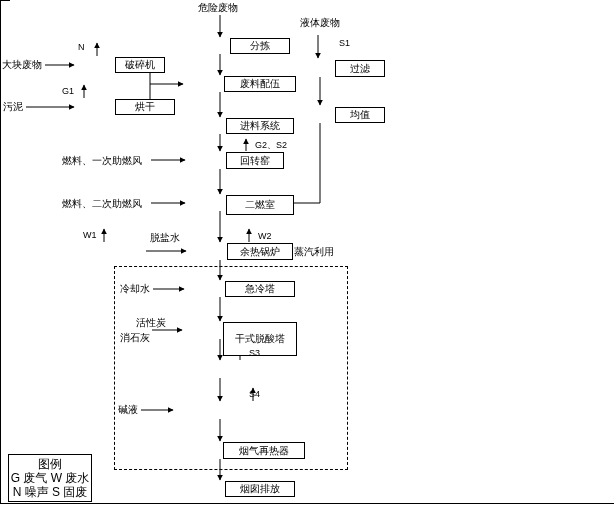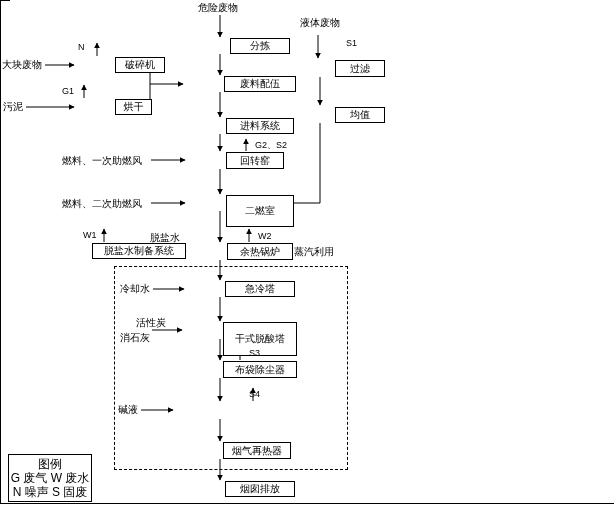--- a/index.html
+++ b/index.html
@@ -91,51 +91,49 @@
       <line x1="249" y1="242" x2="249" y2="229" marker-end="url(#ah)"></line>
       <line x1="240" y1="360" x2="240" y2="347" marker-end="url(#ah)"></line>
       <line x1="253" y1="401" x2="253" y2="388" marker-end="url(#ah)"></line>
     </g>
   </svg>
 
   <div class="box" style="left:190px;top:38px;width:60px;height:16px">分拣</div>
   <div class="box" style="left:184px;top:76px;width:72px;height:16px">废料配伍</div>
   <div class="box" style="left:186px;top:118px;width:68px;height:16px">进料系统</div>
   <div class="box" style="left:186px;top:152px;width:58px;height:17px">回转窑</div>
-  <div class="box" style="left:186px;top:195px;width:68px;height:32px">二燃室</div>
+  <div class="box" style="left:186px;top:195px;width:68px;height:20px">二燃室</div>
   <div class="box" style="left:187px;top:243px;width:66px;height:17px">余热锅炉</div>
   <div class="box" style="left:185px;top:281px;width:70px;height:16px">急冷塔</div>
   <div class="box" style="left:183px;top:322px;width:74px;height:34px">干式脱酸塔</div>
-  <div class="box" style="left:183px;top:361px;width:74px;height:17px">布袋除尘器</div>
-  <div class="box" style="left:183px;top:442px;width:68px;height:17px">烟气再热器</div>
+  <div class="box" style="left:183px;top:442px;width:82px;height:17px">烟气再热器</div>
   <div class="box" style="left:185px;top:481px;width:70px;height:16px">烟囱排放</div>
 
   <div class="box" style="left:75px;top:57px;width:50px;height:16px">破碎机</div>
-  <div class="box" style="left:75px;top:99px;width:37px;height:16px">烘干</div>
+  <div class="box" style="left:75px;top:99px;width:60px;height:16px">烘干</div>
   <div class="box" style="left:295px;top:60px;width:50px;height:17px">过滤</div>
   <div class="box" style="left:295px;top:107px;width:50px;height:16px">均值</div>
-  <div class="box" style="left:52px;top:243px;width:94px;height:16px">脱盐水制备系统</div>
 
   <div class="lbl" style="left:198px;top:2px">危险废物</div>
   <div class="lbl" style="left:300px;top:17px">液体废物</div>
   <div class="lbl" style="left:2px;top:59px">大块废物</div>
   <div class="lbl" style="left:3px;top:101px">污泥</div>
   <div class="lbl" style="left:62px;top:155px">燃料、一次助燃风</div>
   <div class="lbl" style="left:62px;top:198px">燃料、二次助燃风</div>
   <div class="lbl" style="left:150px;top:232px">脱盐水</div>
   <div class="lbl" style="left:120px;top:283px">冷却水</div>
   <div class="lbl" style="left:136px;top:317px">活性炭</div>
   <div class="lbl" style="left:120px;top:332px">消石灰</div>
   <div class="lbl" style="left:118px;top:404px">碱液</div>
   <div class="lbl" style="left:294px;top:246px">蒸汽利用</div>
 
   <div class="lbl em" style="left:78px;top:42px">N</div>
   <div class="lbl em" style="left:62px;top:86px">G1</div>
   <div class="lbl em" style="left:255px;top:140px">G2、S2</div>
-  <div class="lbl em" style="left:346px;top:38px">S1</div>
+  <div class="lbl em" style="left:339px;top:38px">S1</div>
   <div class="lbl em" style="left:83px;top:230px">W1</div>
   <div class="lbl em" style="left:258px;top:231px">W2</div>
   <div class="lbl em" style="left:249px;top:348px">S3</div>
   <div class="lbl em" style="left:249px;top:389px">S4</div>
 
   <div class="legend">
     <div>图例</div>
     <div>G 废气 W 废水</div>
     <div>N 噪声 S 固废</div>
   </div>

